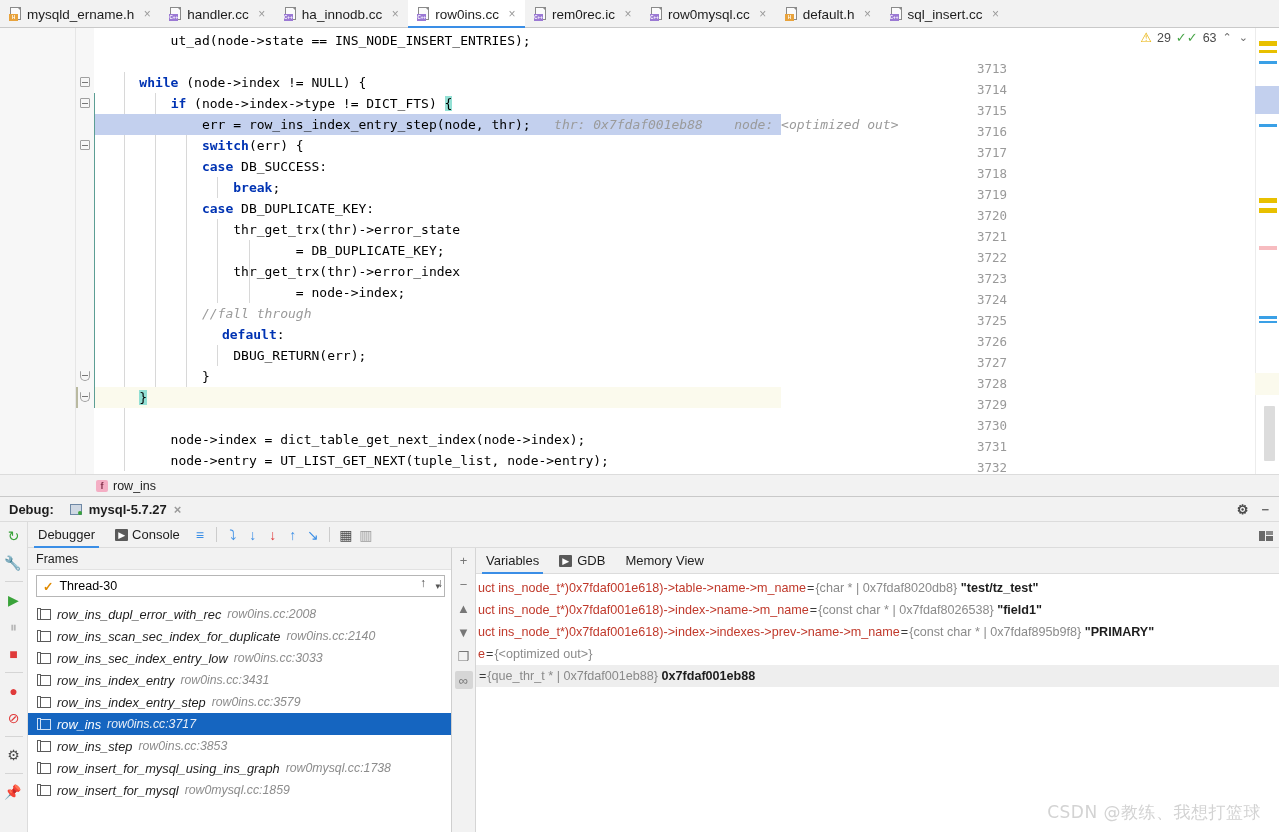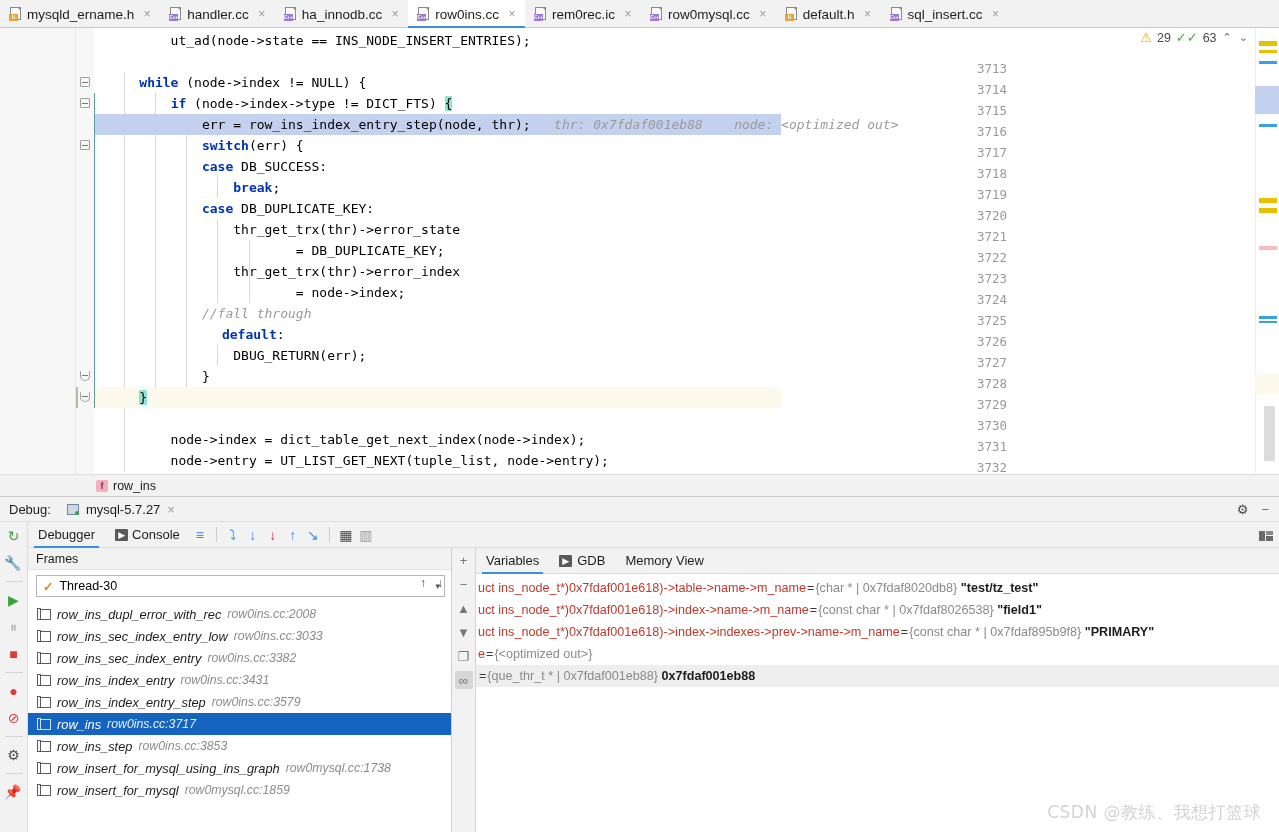--- a/index.html
+++ b/index.html
@@ -148,21 +148,21 @@
   .fbadge {
     display: inline-block; width: 12px; height: 12px; border-radius: 2px;
     background: #f4aec4; color: #80304a; font-size: 9px; font-weight: bold;
     text-align: center; line-height: 12px;
   }
 
   
   .debug-header {
     position: absolute; top: 496px; left: 0; width: 1279px; height: 26px;
     background: #f2f2f2; border-top: 1px solid #c9c9c9; border-bottom: 1px solid #dcdcdc;
-    display: flex; align-items: center; font-size: 13px; color: #1d1d1d;
+    display: flex; align-items: center; font-size: 13px; color: #1d1d1d; font-weight: bold;
   }
   .debug-header .lbl { padding-left: 9px; padding-right: 10px; }
   .dbg-cfg { display: flex; align-items: center; gap: 7px; padding: 0 6px; }
   .cfgicon {
     width: 12px; height: 11px; background: #cfd8e3;
     border: 1px solid #6e88a5; position: relative; display: inline-block;
   }
   .cfgicon::after {
     content: ""; position: absolute; right: -1px; bottom: -1px;
     width: 4px; height: 4px; background: #3aa33a; border-radius: 50%;
@@ -517,27 +517,27 @@
       <span style="color:#4a4a4a;">↓</span>
     </div>
     <div class="frames-list" id="frameslist">
         <div class="frame-row">
           <span class="fr-ico"></span>
           <span class="fname">row_ins_dupl_error_with_rec</span>
           <span class="floc">row0ins.cc:2008</span>
         </div>
         <div class="frame-row">
           <span class="fr-ico"></span>
+          <span class="fname">row_ins_scan_sec_index_for_duplicate</span>
+          <span class="floc">row0ins.cc:2140</span>
+        </div>
+        <div class="frame-row">
+          <span class="fr-ico"></span>
           <span class="fname">row_ins_sec_index_entry_low</span>
           <span class="floc">row0ins.cc:3033</span>
-        </div>
-        <div class="frame-row">
-          <span class="fr-ico"></span>
-          <span class="fname">row_ins_sec_index_entry</span>
-          <span class="floc">row0ins.cc:3382</span>
         </div>
         <div class="frame-row">
           <span class="fr-ico"></span>
           <span class="fname">row_ins_index_entry</span>
           <span class="floc">row0ins.cc:3431</span>
         </div>
         <div class="frame-row">
           <span class="fr-ico"></span>
           <span class="fname">row_ins_index_entry_step</span>
           <span class="floc">row0ins.cc:3579</span>

